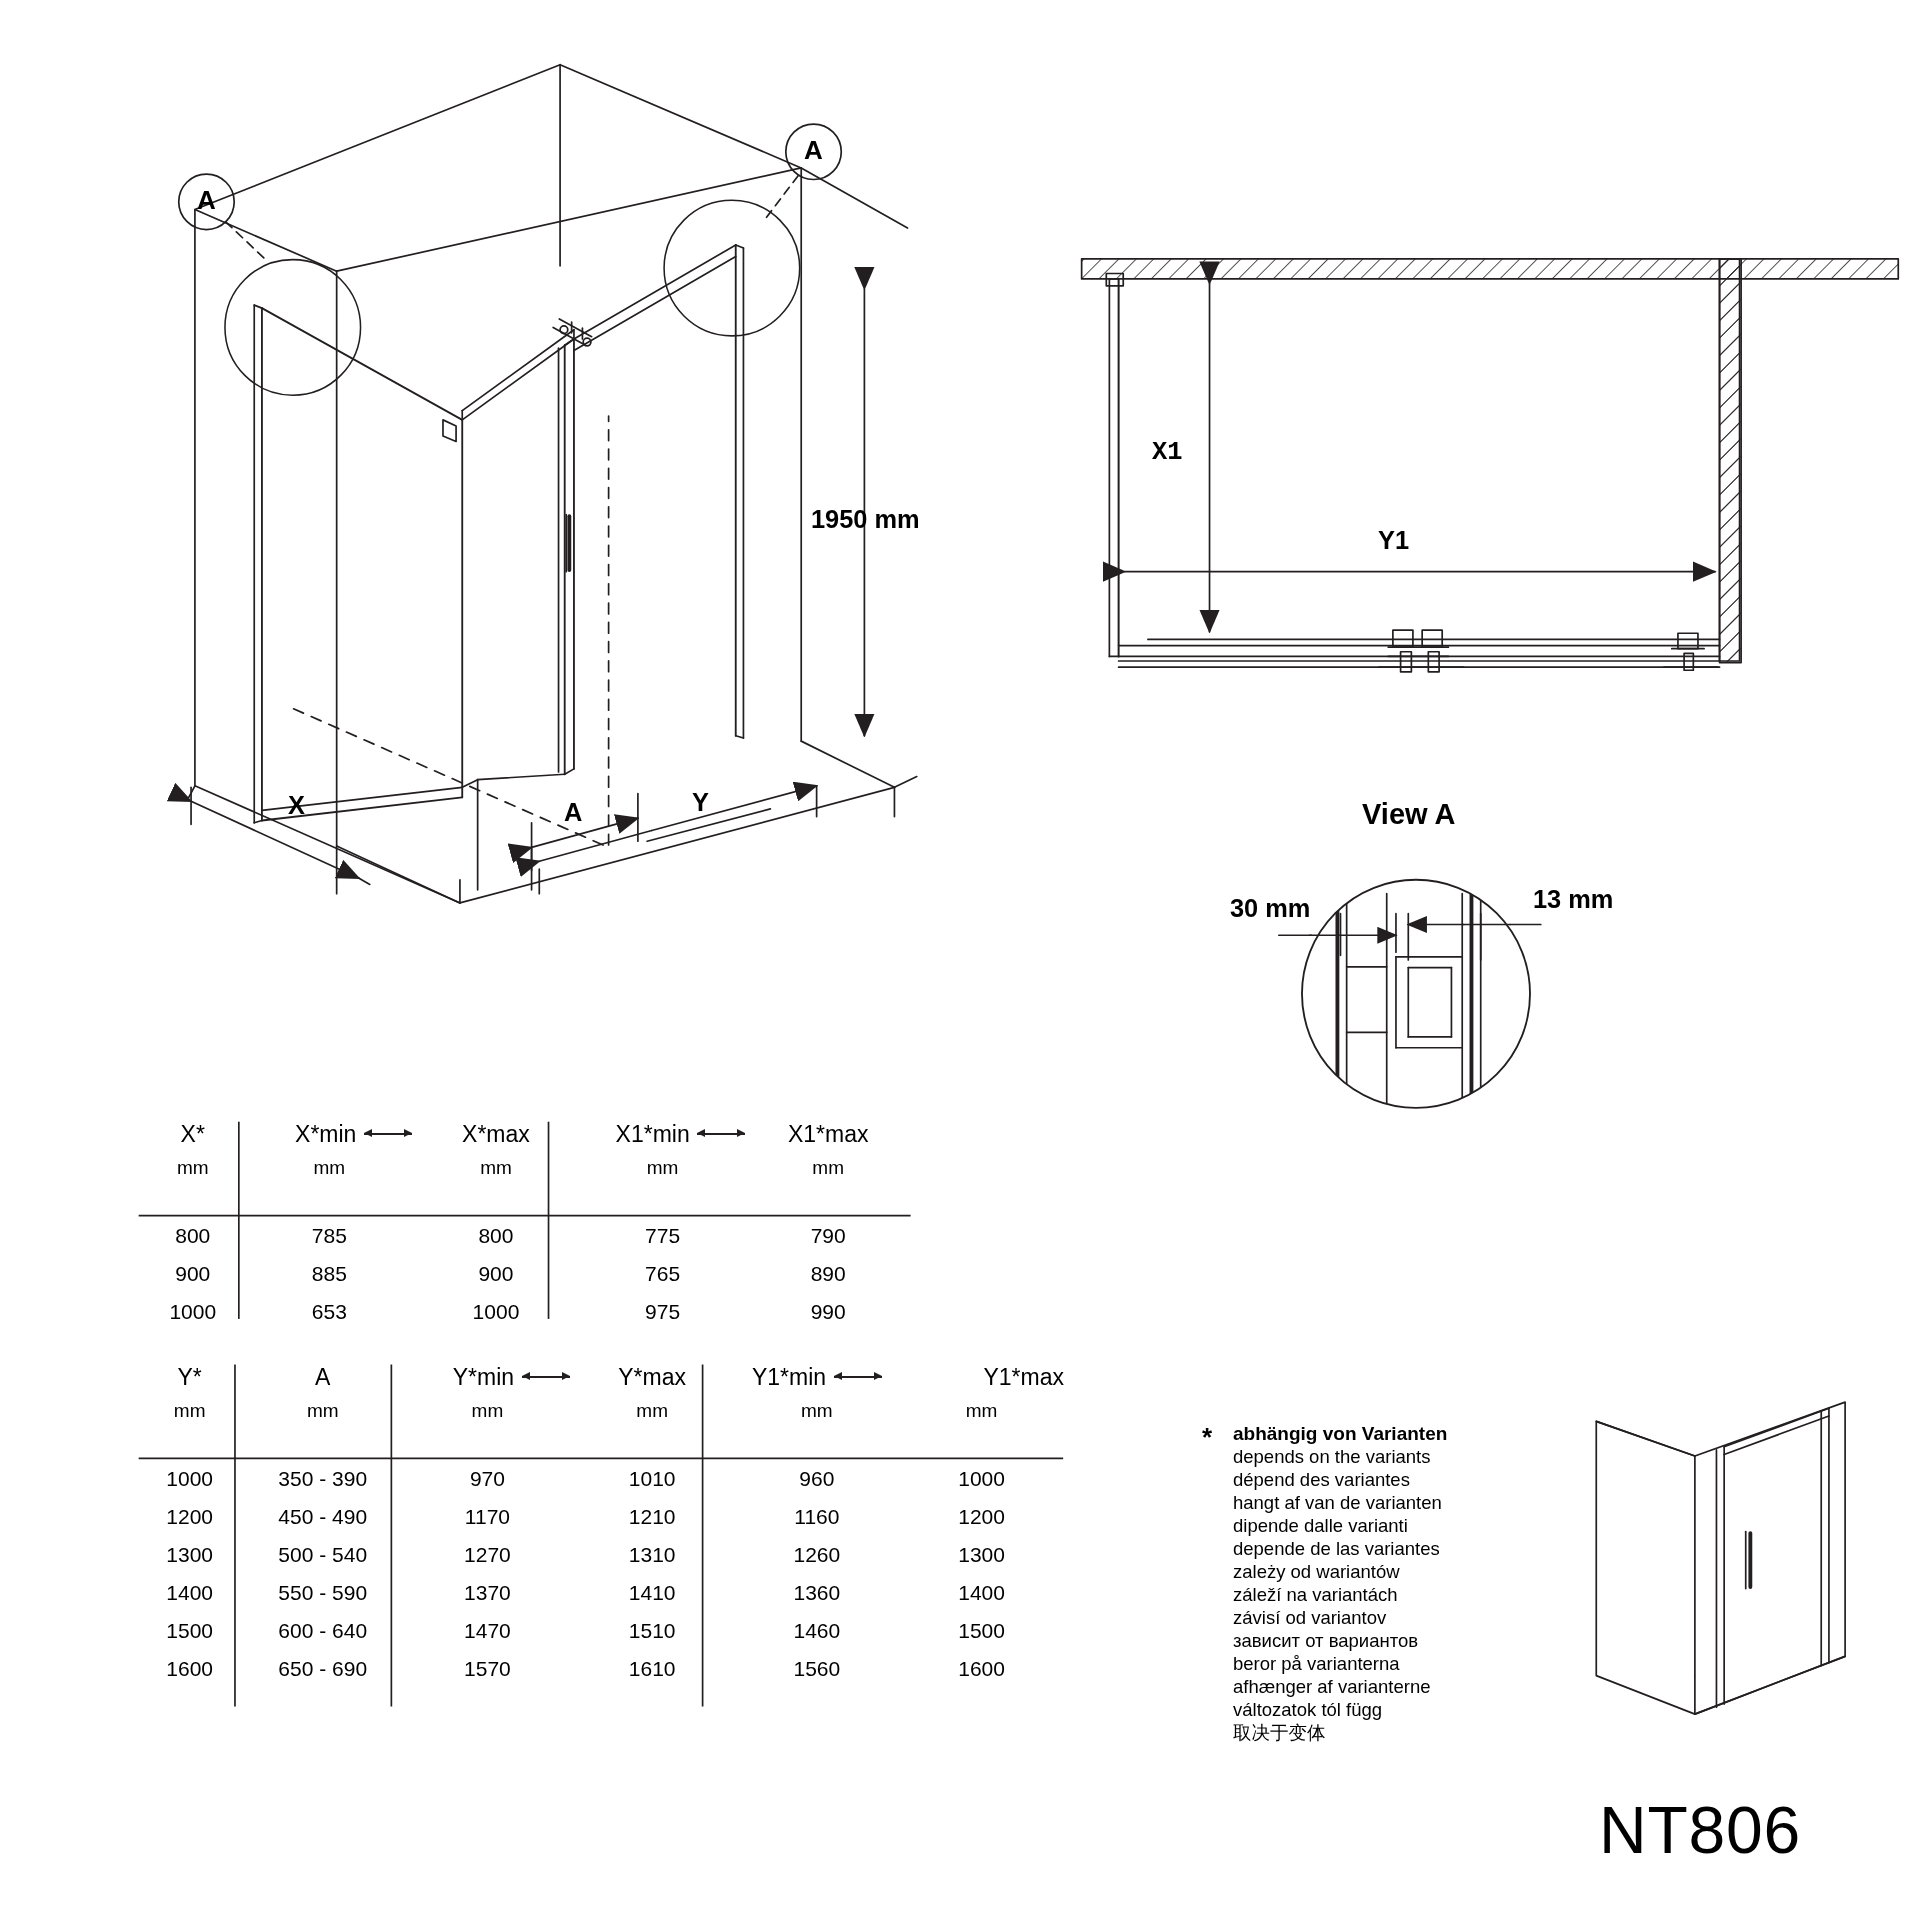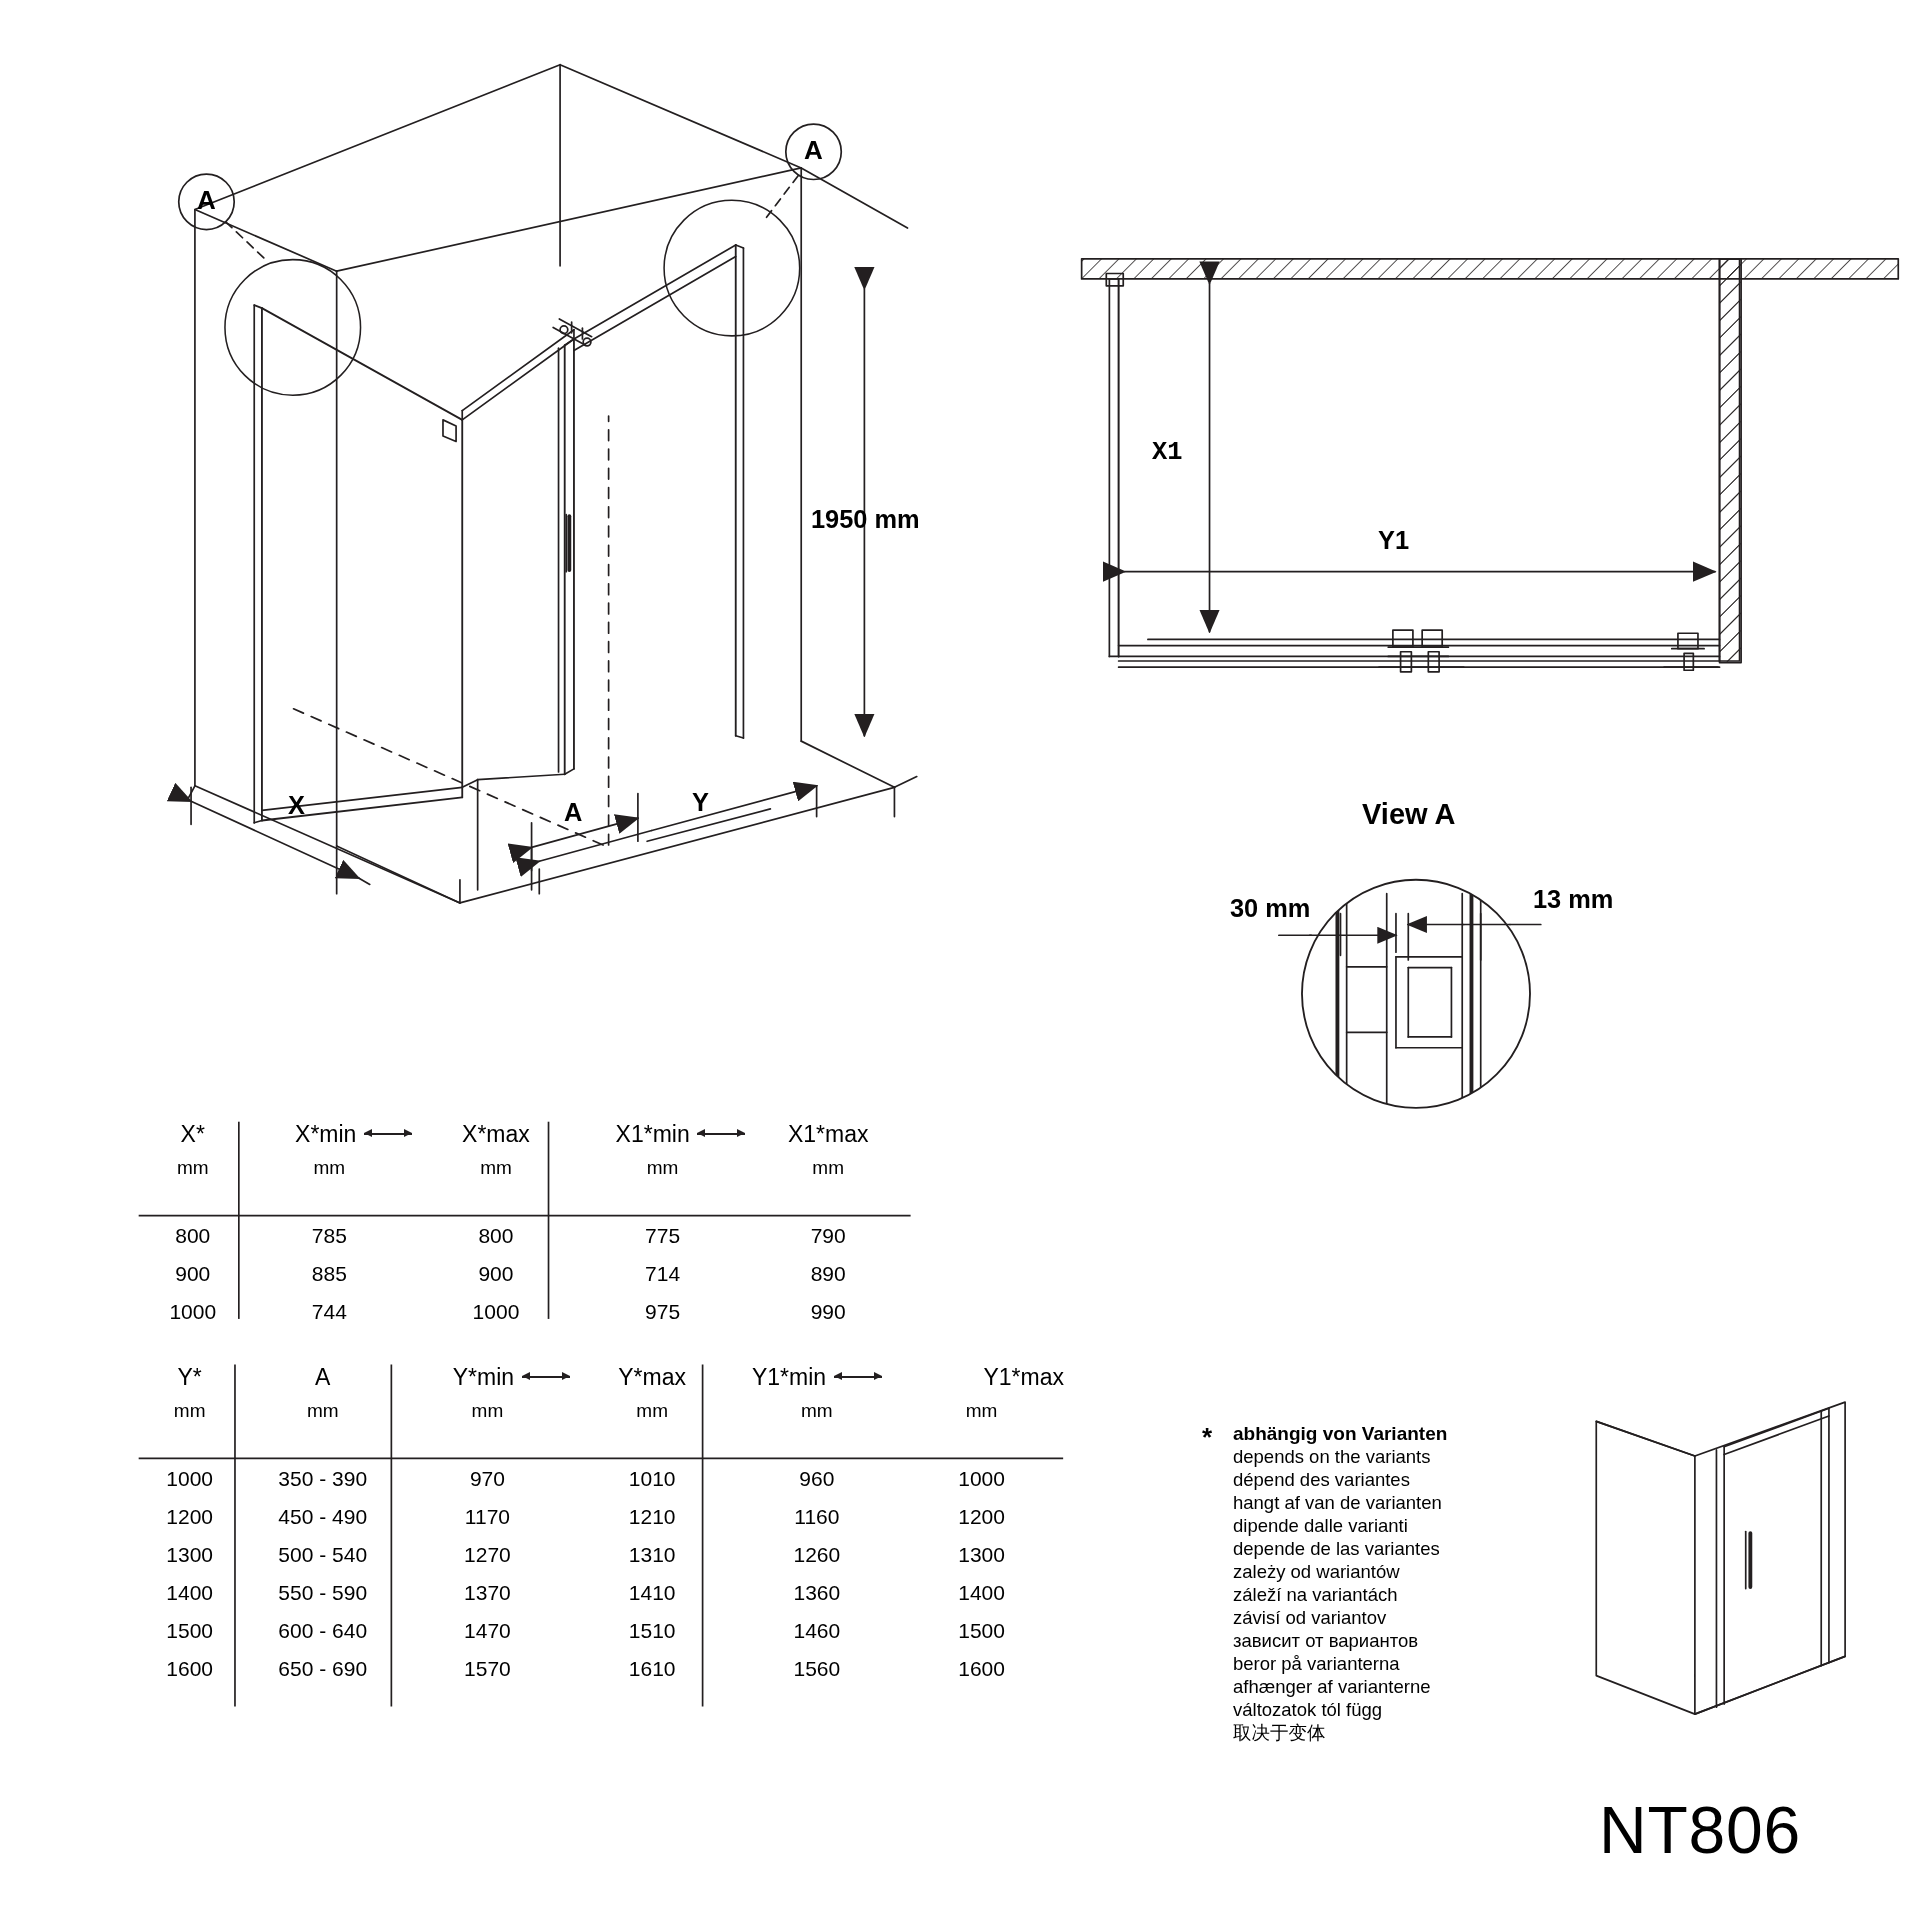--- a/index.html
+++ b/index.html
@@ -419,26 +419,26 @@
           <td class="cell">800</td>
           <td class="cell">785</td>
           <td class="cell">800</td>
           <td class="cell">775</td>
           <td class="cell">790</td>
         </tr>
         <tr>
           <td class="cell">900</td>
           <td class="cell">885</td>
           <td class="cell">900</td>
-          <td class="cell">714</td>
+          <td class="cell">765</td>
           <td class="cell">890</td>
         </tr>
         <tr>
           <td class="cell">1000</td>
-          <td class="cell">744</td>
+          <td class="cell">653</td>
           <td class="cell">1000</td>
           <td class="cell">975</td>
           <td class="cell">990</td>
         </tr>
       </tbody>
     </table>
 
   <table class="tbl" id="table-y" style="left:139px; top:1360px; width:925px;">
       <thead>
         <tr>

